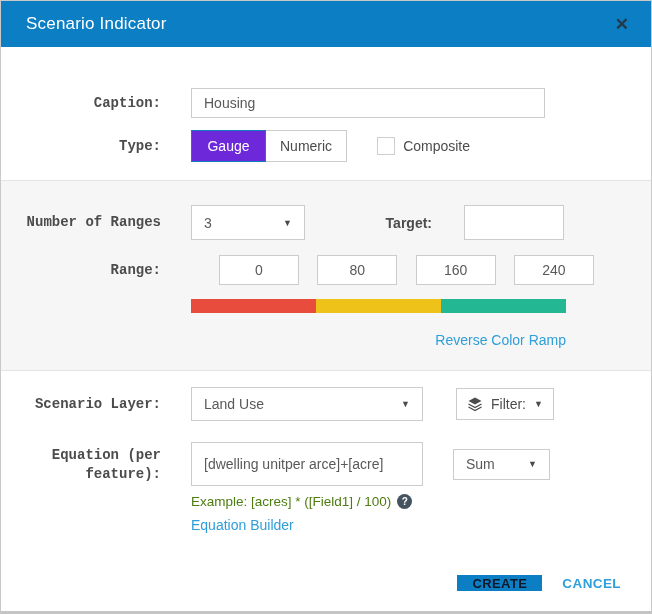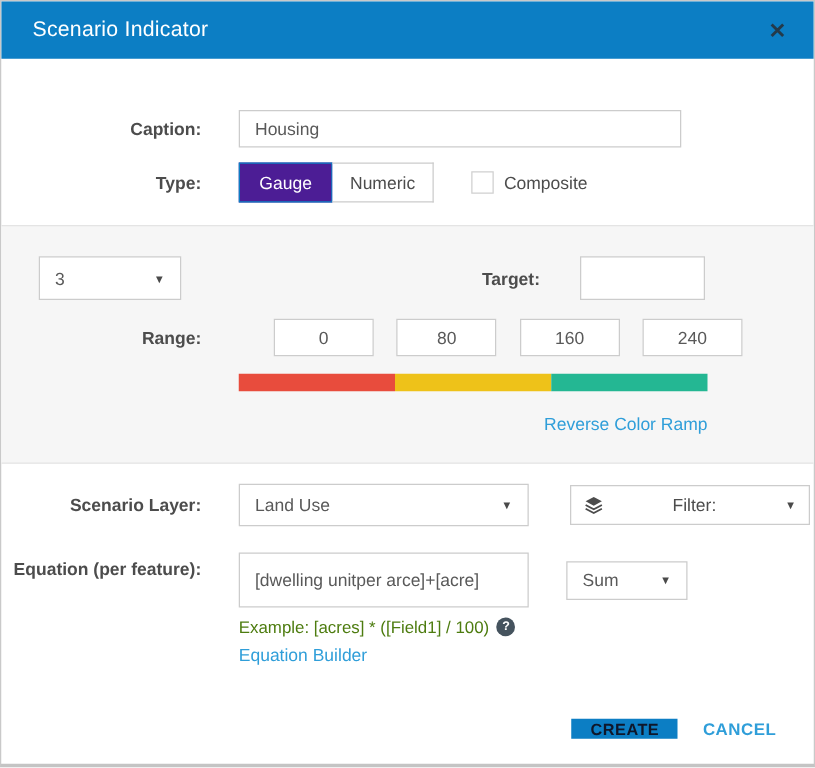--- a/index.html
+++ b/index.html
@@ -26,20 +26,21 @@
     margin-left: auto; color: #243a4a; font-size: 17px; font-weight: bold;
     cursor: pointer; line-height: 1;
   }
 
   
   .row { display: flex; align-items: center; }
   .label-col {
     width: 160px; flex: 0 0 160px;
     text-align: right; font-size: 14px; font-weight: 600; color: #4c4c4c;
     line-height: 1.35;
+    font-family: Liberation Mono, monospace;
   }
   .content-col { margin-left: 30px; display: flex; align-items: center; }
 
   .txt-input {
     height: 30px; border: 1px solid #cccccc; background: #fff;
     font-family: "Liberation Sans", sans-serif;
     font-size: 14px; color: #595959; padding: 0 12px; outline: none;
   }
 
   .caption-row { margin-top: 41px; }
@@ -47,21 +48,21 @@
 
   
   .type-row { margin-top: 12px; }
   .seg { display: flex; height: 32px; }
   .seg-btn {
     min-width: 75px; padding: 0 14px; height: 32px;
     display: flex; align-items: center; justify-content: center;
     font-size: 14px; cursor: pointer; border: 1px solid #cccccc;
     color: #4c4c4c; background: #fff;
   }
-  .seg-btn.selected { background: #4c1d95; border-color: #0c7ec4; color: #fff; }
+  .seg-btn.selected { background: #6d28d9; border-color: #0c7ec4; color: #fff; }
   .seg-btn + .seg-btn { border-left: none; }
   .composite { display: flex; align-items: center; margin-left: 30px; }
   .checkbox {
     width: 18px; height: 18px; border: 1px solid #cfcfcf; background: #fff;
     cursor: pointer;
   }
   .composite .cb-label { margin-left: 8px; font-size: 14px; color: #4c4c4c; }
 
   
   .panel {
@@ -94,21 +95,21 @@
 
   .reverse-row { margin: 18px 0 0 190px; width: 375px; text-align: right; }
   .link { font-size: 14px; color: #2f9ed9; cursor: pointer; text-decoration: none; }
 
   
   .layer-row { margin-top: 16px; }
   .layer-dd { width: 232px; }
   .filter-btn {
     margin-left: 33px; height: 32px; border: 1px solid #cccccc; background: #fff;
     display: flex; align-items: center; padding: 0 10px; cursor: pointer;
-    font-size: 14px; color: #4c4c4c; gap: 47px;
+    font-size: 14px; color: #4c4c4c;
   }
   .filter-btn .f-label { margin: 0 8px; }
   .filter-btn .caret { font-size: 9px; color: #4a4a4a; }
 
   
   .equation-row { margin-top: 21px; align-items: flex-start; }
   .equation-row .label-col { padding-top: 4px; }
   .eq-input { width: 232px; height: 44px; }
   .sum-dd { width: 97px; height: 31px; margin-left: 30px; }
 
@@ -161,20 +162,21 @@
       <div class="composite">
         <span class="checkbox"></span>
         <span class="cb-label">Composite</span>
       </div>
     </div>
   </div>
 
   <div class="panel">
 
     <div class="row nor-row">
+      <div class="label-col">Number of Ranges</div>
       <div class="content-col nor-content">
         <div class="dropdown nor-dd">
           <span>3</span>
           <span class="caret">▼</span>
         </div>
         <span class="target-label">Target:</span>
         <input class="txt-input target-input" value="" style="">
       </div>
     </div>
 

